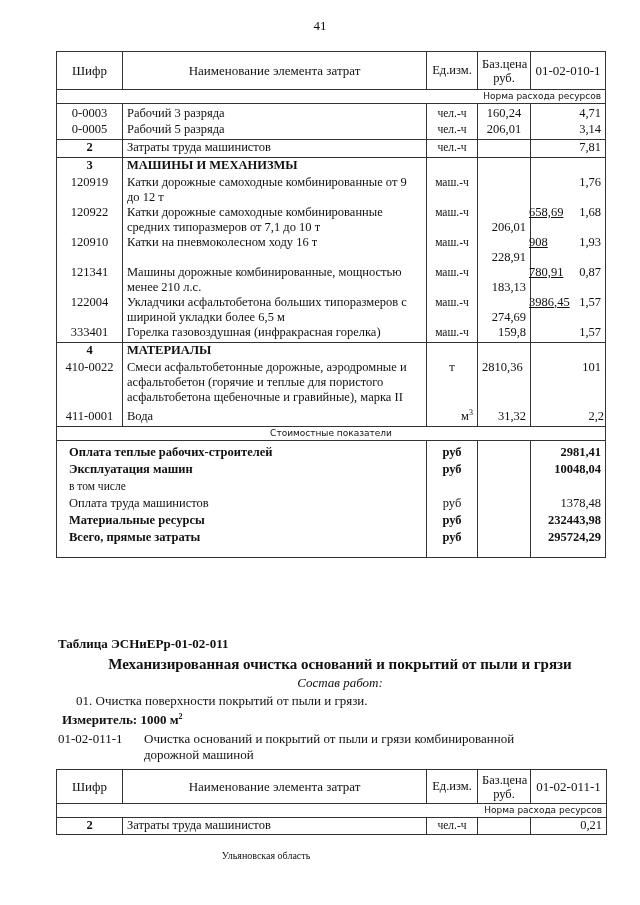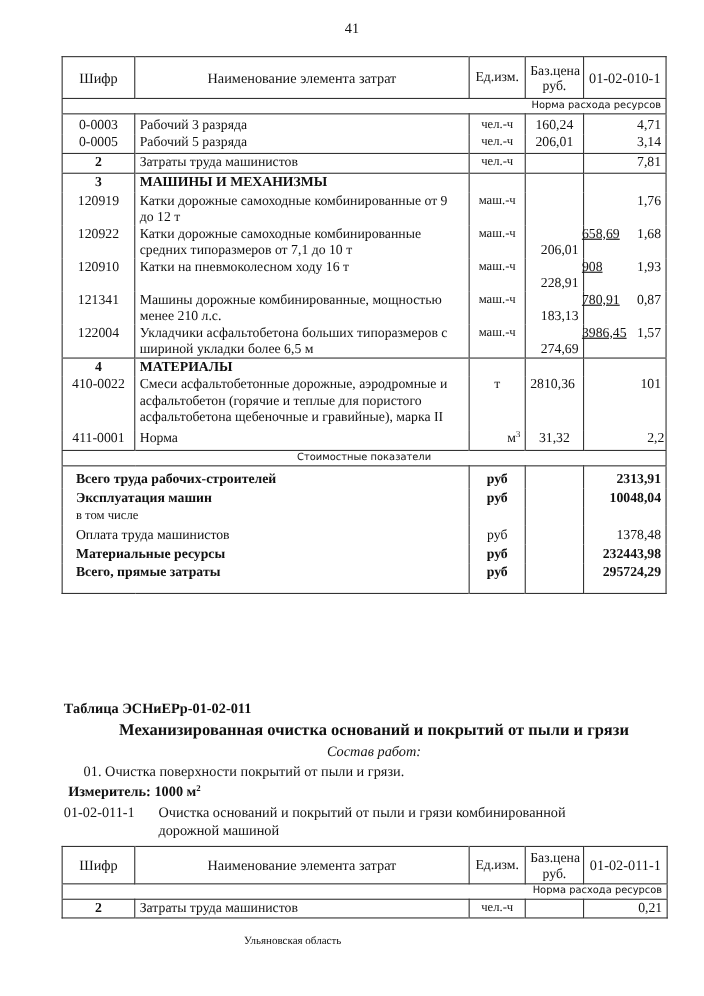--- a/index.html
+++ b/index.html
@@ -132,51 +132,58 @@
   <tr>
     <td class="c-code">122004</td>
     <td class="c-name">Укладчики асфальтобетона больших типоразмеров с шириной укладки более 6,5 м</td>
     <td class="c-unit">маш.-ч</td>
     <td class="c-price">
       <div class="u">3986,45</div>
       <div>274,69</div>
     </td>
     <td class="c-norm">1,57</td>
   </tr>
+  <tr style="height:18px;">
+    <td class="c-code">333401</td>
+    <td class="c-name">Горелка газовоздушная (инфракрасная горелка)</td>
+    <td class="c-unit">маш.-ч</td>
+    <td class="c-price">159,8</td>
+    <td class="c-norm">1,57</td>
+  </tr>
 
   <tr class="sec-top" style="height:17px;">
     <td class="c-code bold">4</td>
     <td class="c-name bold">МАТЕРИАЛЫ</td>
     <td class="c-unit"></td>
         <td class="c-price"></td>
         <td class="c-norm"></td>
   </tr>
   <tr>
     <td class="c-code">410-0022</td>
     <td class="c-name" style="padding-bottom:4px;">Смеси асфальтобетонные дорожные, аэродромные и асфальтобетон (горячие и теплые для пористого асфальтобетона щебеночные и гравийные), марка II</td>
     <td class="c-unit" style="font-size:12.5px !important;">т</td>
     <td class="c-price" style="text-align:left;">2810,36</td>
     <td class="c-norm">101</td>
   </tr>
   <tr style="height:18px;">
     <td class="c-code">411-0001</td>
-    <td class="c-name">Норма</td>
+    <td class="c-name">Вода</td>
     <td class="c-unit" style="font-size:12.5px !important; text-align:right;"><span>м</span><sup>3</sup></td>
-    <td class="c-price" style="text-align:center;">31,32</td>
+    <td class="c-price" style="">31,32</td>
     <td class="c-norm" style="padding-right:1px;">2,2</td>
   </tr>
 
   <tr class="norm-row sec-top">
     <td colspan="5" style="border-top:1px solid #333;text-align:center;">Стоимостные показатели</td>
   </tr>
   <tr class="cost">
-    <td colspan="2" class="c-name span-name bold" style="padding-top:3px;">Всего труда рабочих-строителей</td>
+    <td colspan="2" class="c-name span-name bold" style="padding-top:3px;">Оплата теплые рабочих-строителей</td>
     <td class="c-unit bold" style="font-size:12.5px !important;padding-top:3px;">руб</td>
     <td class="c-price"></td>
-    <td class="c-norm bold" style="padding-top:3px;">2313,91</td>
+    <td class="c-norm bold" style="padding-top:3px;">2981,41</td>
   </tr>
   <tr class="cost">
     <td colspan="2" class="c-name span-name bold">Эксплуатация машин</td>
     <td class="c-unit bold" style="font-size:12.5px !important;">руб</td>
     <td class="c-price"></td>
     <td class="c-norm bold">10048,04</td>
   </tr>
   <tr class="cost">
     <td colspan="2" class="c-name span-name" style="font-size:11.5px;">в том числе</td>
     <td class="c-unit"></td>

